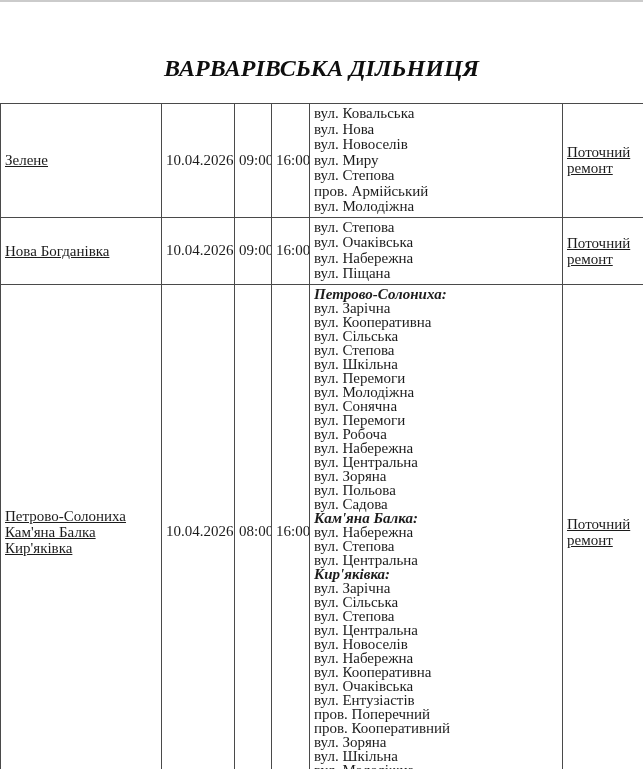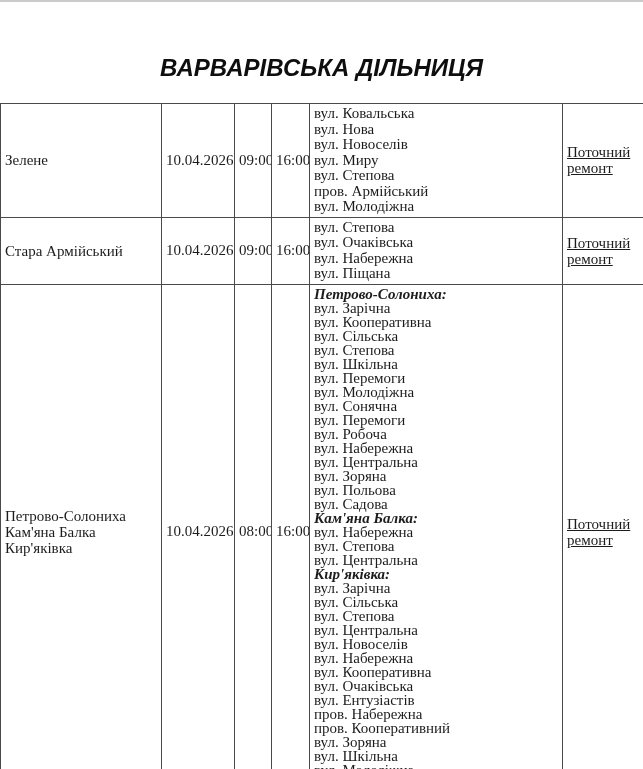--- a/index.html
+++ b/index.html
@@ -12,21 +12,21 @@
   }
   .top-line {
     height: 2px;
     background: #cbcbcb;
   }
   .page-title {
     margin-top: 52px;
     height: 28px;
     line-height: 28px;
     text-align: center;
-    font-family: Liberation Sans, sans-serif;
+    font-family: Liberation Serif, serif;
     font-weight: bold;
     font-style: italic;
     font-size: 24px;
     color: #0e0e0e;
     white-space: nowrap;
   }
   table.schedule {
     border-collapse: collapse;
     table-layout: fixed;
     width: 643px;
@@ -36,21 +36,21 @@
     border: 1px solid #4a4a4a;
     vertical-align: middle;
     font-size: 15px;
     color: #1c1c1c;
     padding: 2px 4px;
     overflow: hidden;
   }
   table.schedule tr:nth-child(1) { height: 109px; }
   table.schedule tr:nth-child(2) { height: 63px; }
   table.schedule tr:nth-child(3) { height: 491px; }
-  td.settlement-cell { padding-left: 8px; line-height: 16px; text-align: left; }
+  td.settlement-cell { padding-left: 8px; line-height: 16px; text-align: left; text-decoration: underline; }
   td.date-cell, td.time-cell { text-align: left; padding: 0; }
   td.streets-cell {
     vertical-align: top;
     padding: 1px 4px 1px 5px;
     line-height: 15.5px;
     text-align: left;
   }
   td.streets-cell.tight { line-height: 14px; }
   td.work-cell { padding-left: 5px; line-height: 16px; text-align: left; text-decoration: underline; }
   .street-line { white-space: nowrap; }
@@ -86,21 +86,21 @@
           <div class="street-line">вул. Новоселів</div>
           <div class="street-line">вул. Миру</div>
           <div class="street-line">вул. Степова</div>
           <div class="street-line">пров. Армійський</div>
           <div class="street-line">вул. Молодіжна</div>
         </td>
         <td class="work-cell">Поточний ремонт</td>
       </tr>
       <tr>
         <td class="settlement-cell">
-          <div>Стара Армійський</div>
+          <div>Нова Богданівка</div>
         </td>
         <td class="date-cell">10.04.2026</td>
         <td class="time-cell">09:00</td>
         <td class="time-cell">16:00</td>
         <td class="streets-cell">
           <div class="street-line">вул. Степова</div>
           <div class="street-line">вул. Очаківська</div>
           <div class="street-line">вул. Набережна</div>
           <div class="street-line">вул. Піщана</div>
         </td>
@@ -139,21 +139,21 @@
           <div class="street-line group-header">Кир'яківка:</div>
           <div class="street-line">вул. Зарічна</div>
           <div class="street-line">вул. Сільська</div>
           <div class="street-line">вул. Степова</div>
           <div class="street-line">вул. Центральна</div>
           <div class="street-line">вул. Новоселів</div>
           <div class="street-line">вул. Набережна</div>
           <div class="street-line">вул. Кооперативна</div>
           <div class="street-line">вул. Очаківська</div>
           <div class="street-line">вул. Ентузіастів</div>
-          <div class="street-line">пров. Набережна</div>
+          <div class="street-line">пров. Поперечний</div>
           <div class="street-line">пров. Кооперативний</div>
           <div class="street-line">вул. Зоряна</div>
           <div class="street-line">вул. Шкільна</div>
           <div class="street-line">вул. Молодіжна</div>
         </td>
         <td class="work-cell">Поточний ремонт</td>
       </tr>
     </tbody>
 </table>
 

